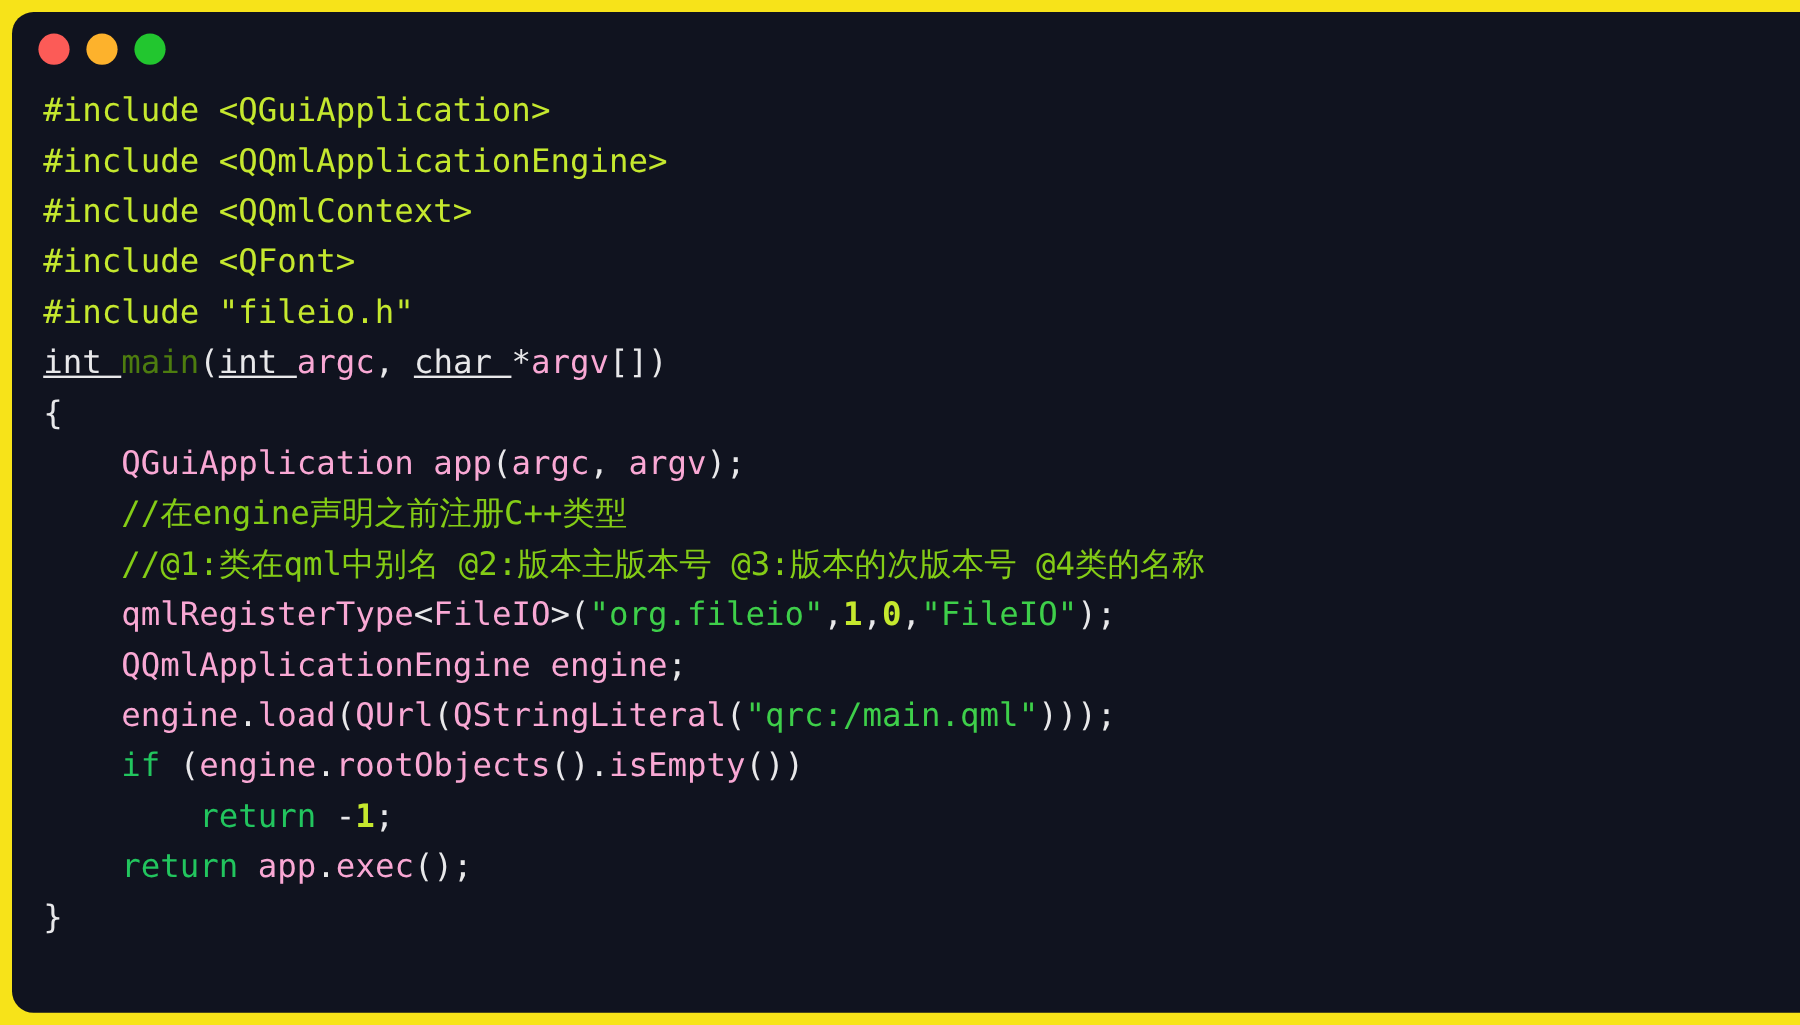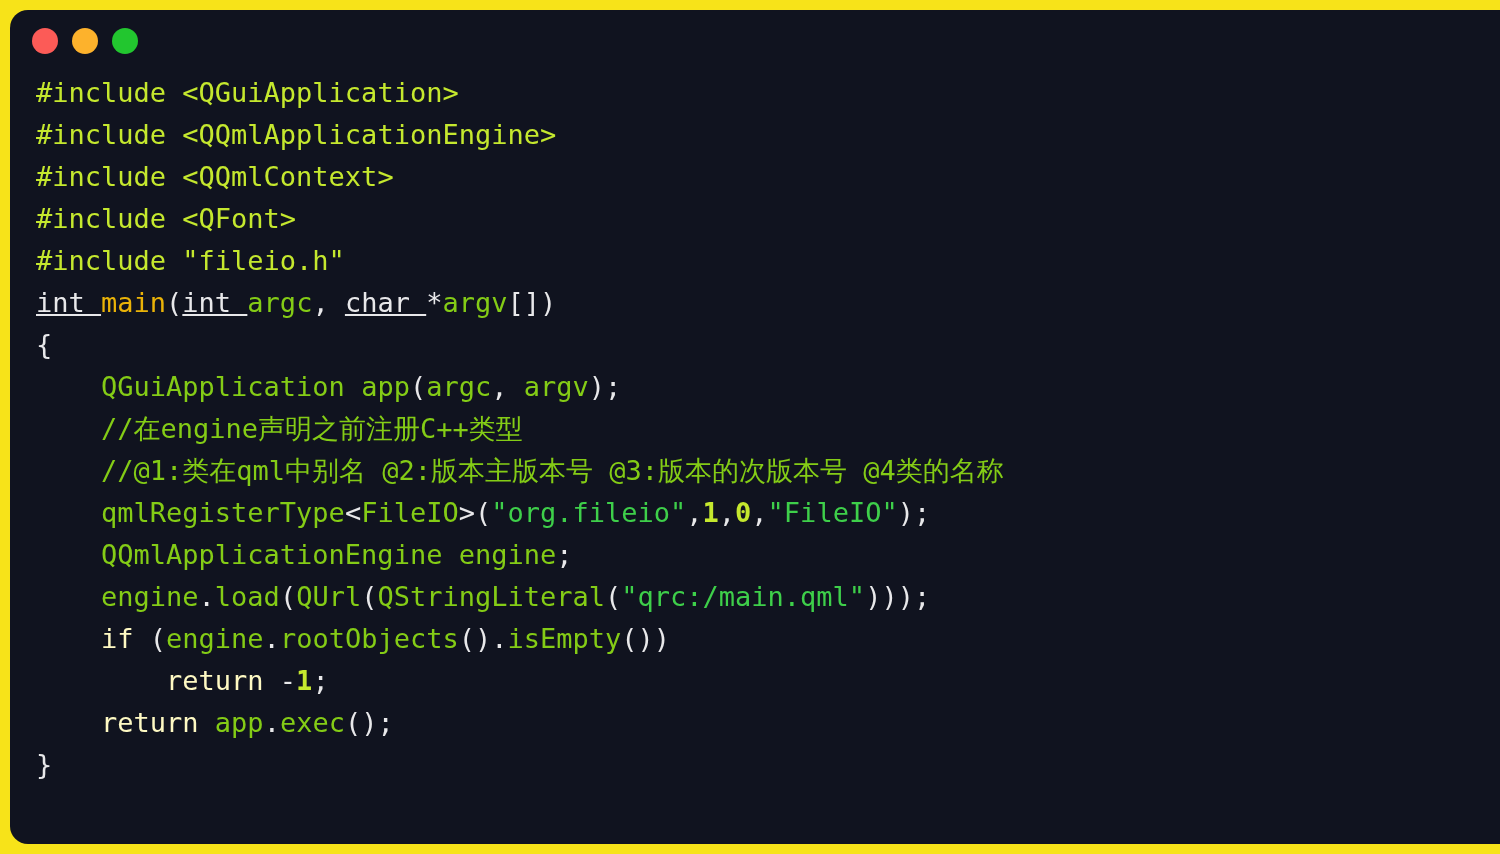--- a/index.html
+++ b/index.html
@@ -51,24 +51,24 @@
     font-family: "DejaVu Sans Mono", "Liberation Mono", monospace;
     font-size: 27px;
     line-height: 42px;
     white-space: pre;
     letter-spacing: 0;
   }
   .line { height: 42px; }
 
   
   .pre   { color: #c5e82e; }            
-  .kw    { color: #fef9c3; }            
+  .kw    { color: #22c55e; }            
   .typ   { color: #e8e8ea; text-decoration: underline; }            
-  .fn    { color: #eab308; }            
-  .var   { color: #84cc16; }            
+  .fn    { color: #4d7c0f; }            
+  .var   { color: #f9a8d4; }            
   .str   { color: #3ecf4a; }            
   .num   { color: #c5e82e; font-weight: bold; }  
   .cmt   { color: #84cc16; }            
   .punct { color: #e8e8ea; }            
 </style>
 </head>
 <body>
 
 <div id="frame">
   <div id="window">

